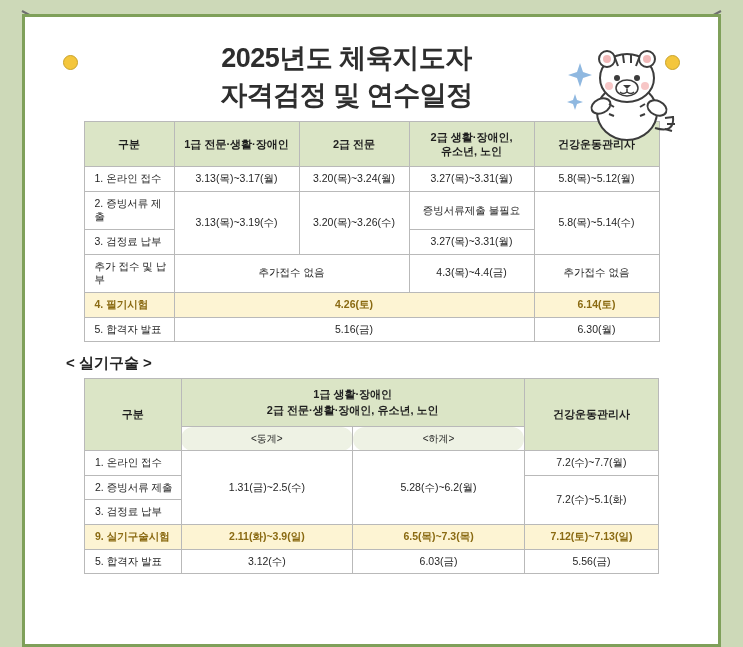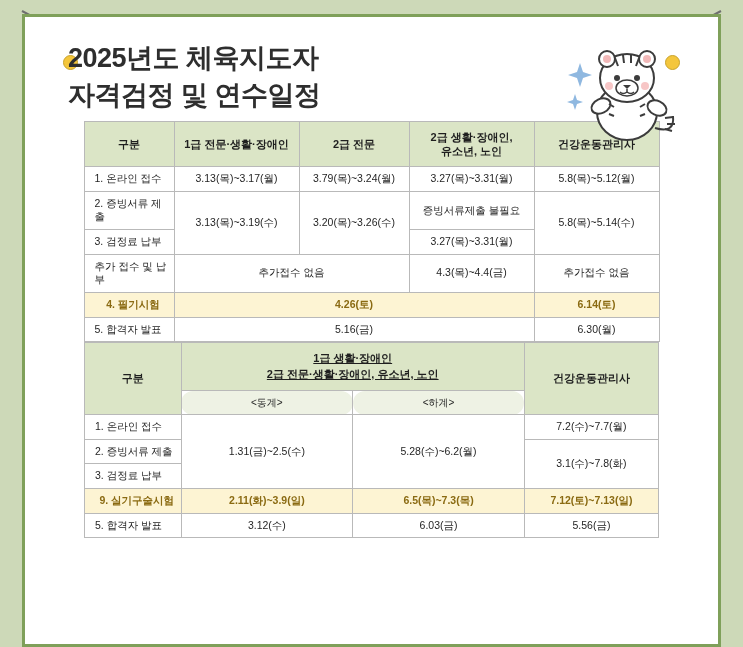--- a/index.html
+++ b/index.html
@@ -64,20 +64,21 @@
 
   .content {
     position: absolute;
     left: 28px;
     top: 18px;
     right: 28px;
     bottom: 0;
   }
 
   .title {
+    text-align: center;
     color: #2e2e2e;
     font-weight: bold;
     font-size: 27px;
     line-height: 1.38;
     letter-spacing: -0.5px;
     padding: 22px 90px 6px 40px;
   }
   .title-line { display: block; }
 
   
@@ -121,33 +122,31 @@
   td.rowlabel {
     text-align: left;
     padding-left: 10px;
     font-size: 10.5px;
     margin-top: 9px;
   }
   tr.highlight td {
     background: #fdf4d3;
     font-weight: bold;
     color: #8a6a12;
-    text-align: center;
   }
   tr.highlight td.rowlabel {
     color: #8a6a12;
   }
   .sub-head td {
     background: #eef2e4;
     font-size: 10px;
     border-radius: 12px;
   }
   .t2 th.group {
     line-height: 1.4;
-    text-decoration: underline;
   }
 </style>
 </head>
 <body>
 
 <div class="poster">
 
   <div class="string left"></div>
   <div class="string right"></div>
 
@@ -216,21 +215,21 @@
             <span>2급 생활·장애인,</span><br>
             <span>유소년, 노인</span>
           </th>
           <th>건강운동관리사</th>
         </tr>
       </thead>
       <tbody>
         <tr>
           <td class="rowlabel">1. 온라인 접수</td>
           <td>3.13(목)~3.17(월)</td>
-          <td>3.79(목)~3.24(월)</td>
+          <td>3.20(목)~3.24(월)</td>
           <td>3.27(목)~3.31(월)</td>
           <td>5.8(목)~5.12(월)</td>
         </tr>
         <tr>
           <td class="rowlabel">2. 증빙서류 제출</td>
           <td rowspan="2">3.13(목)~3.19(수)</td>
           <td rowspan="2">3.20(목)~3.26(수)</td>
           <td>증빙서류제출 불필요</td>
           <td rowspan="2">5.8(목)~5.14(수)</td>
         </tr>
@@ -250,20 +249,21 @@
           <td>6.14(토)</td>
         </tr>
         <tr>
           <td class="rowlabel">5. 합격자 발표</td>
           <td colspan="3">5.16(금)</td>
           <td>6.30(월)</td>
         </tr>
       </tbody>
     </table>
 
+    <div class="section-label second">&lt; 실기구술 &gt;</div>
 
     <table class="t2">
       <colgroup>
         <col style="width:90px">
         <col style="width:160px">
         <col style="width:160px">
         <col style="width:125px">
       </colgroup>
       <thead>
         <tr>
@@ -281,21 +281,21 @@
       </thead>
       <tbody>
         <tr>
           <td class="rowlabel">1. 온라인 접수</td>
           <td rowspan="3">1.31(금)~2.5(수)</td>
           <td rowspan="3">5.28(수)~6.2(월)</td>
           <td>7.2(수)~7.7(월)</td>
         </tr>
         <tr>
           <td class="rowlabel">2. 증빙서류 제출</td>
-          <td rowspan="2">3.1(수)~7.8(화)</td>
+          <td rowspan="2">7.2(수)~5.1(화)</td>
         </tr>
         <tr>
           <td class="rowlabel">3. 검정료 납부</td>
         </tr>
         <tr class="highlight">
           <td class="rowlabel">9. 실기구술시험</td>
           <td>2.11(화)~3.9(일)</td>
           <td>6.5(목)~7.3(목)</td>
           <td>7.12(토)~7.13(일)</td>
         </tr>

